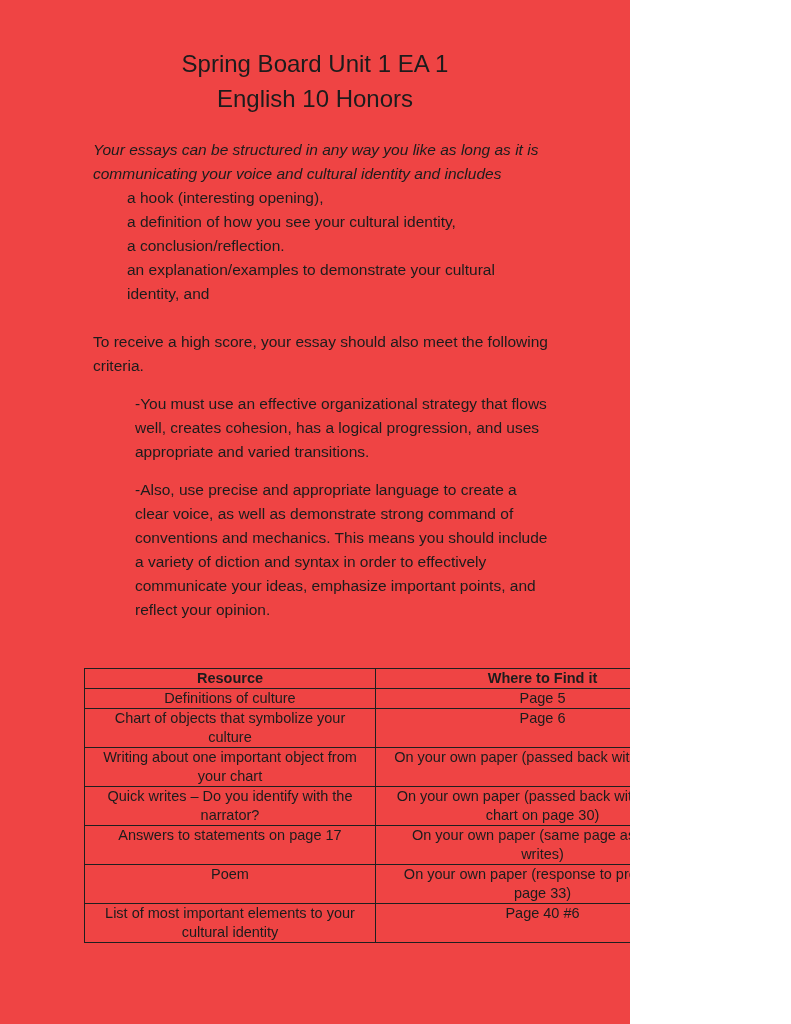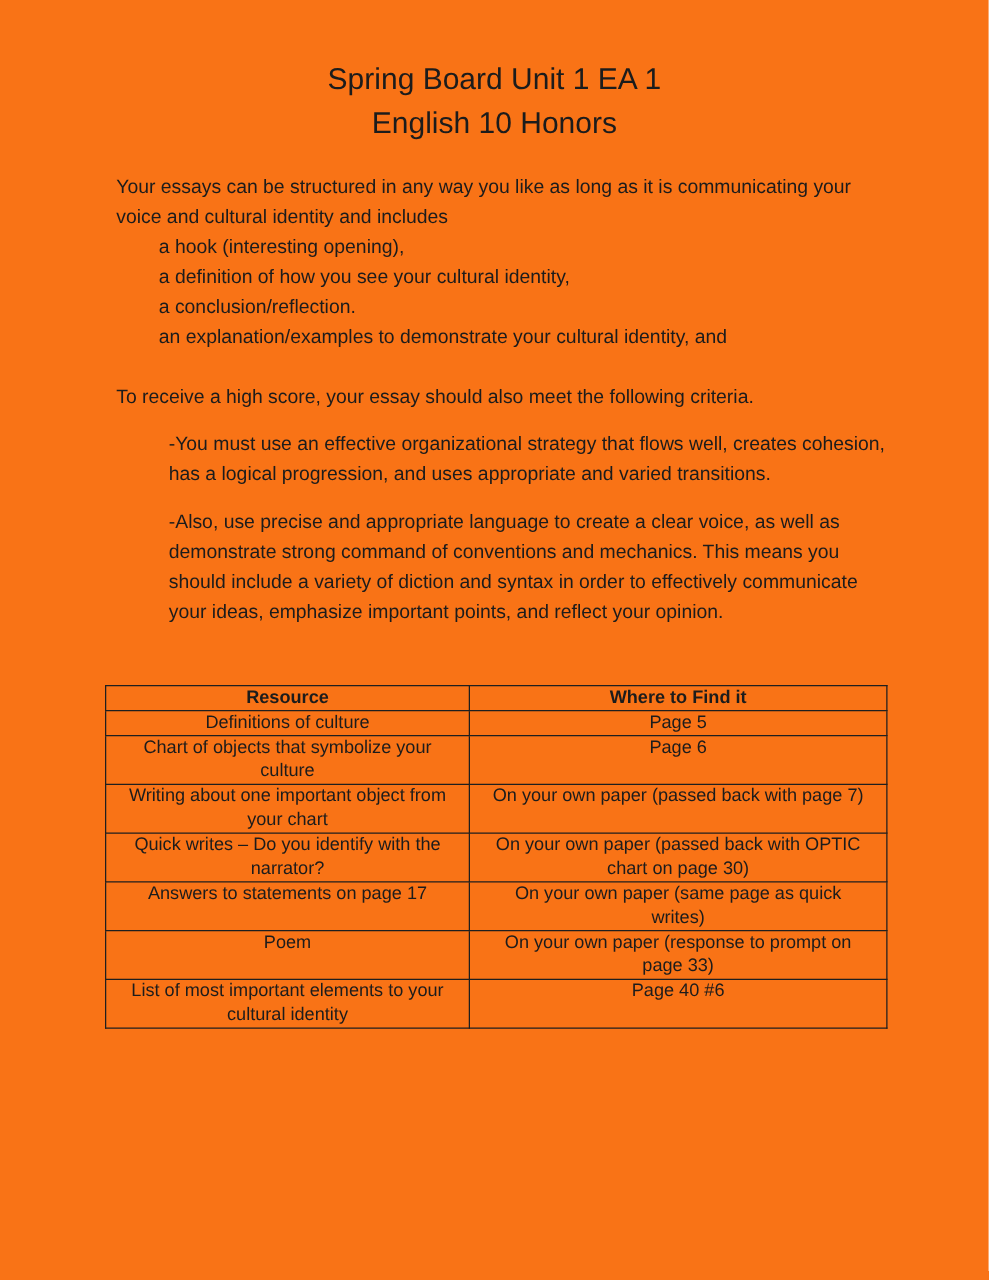--- a/index.html
+++ b/index.html
@@ -2,23 +2,23 @@
 <html><head>
 <meta charset="utf-8">
 <style>
   html, body {
     margin: 0;
     padding: 0;
     background: #ffffff;
   }
   .page {
     position: relative;
-    width: 791px;
+    width: 630px;
     height: 1024px;
-    background: #f97316;
+    background: #ef4444;
     color: #1c1c1c;
     font-family: "Liberation Sans", sans-serif;
     overflow: hidden;
     box-sizing: border-box;
   }
   .title-block {
     margin-top: 46px;
     text-align: center;
     font-size: 24px;
     line-height: 35px;
@@ -30,20 +30,21 @@
     line-height: 37px;
   }
   .text-col {
     margin-left: 93px;
     margin-right: 80px;
     font-size: 15.5px;
     line-height: 24px;
   }
   .intro-lead {
     margin-top: 22px;
+    font-style: italic;
   }
   .intro-list {
     margin: 0;
     padding: 0;
     list-style: none;
   }
   .intro-list li {
     margin-left: 34px;
   }
   .criteria-intro {

